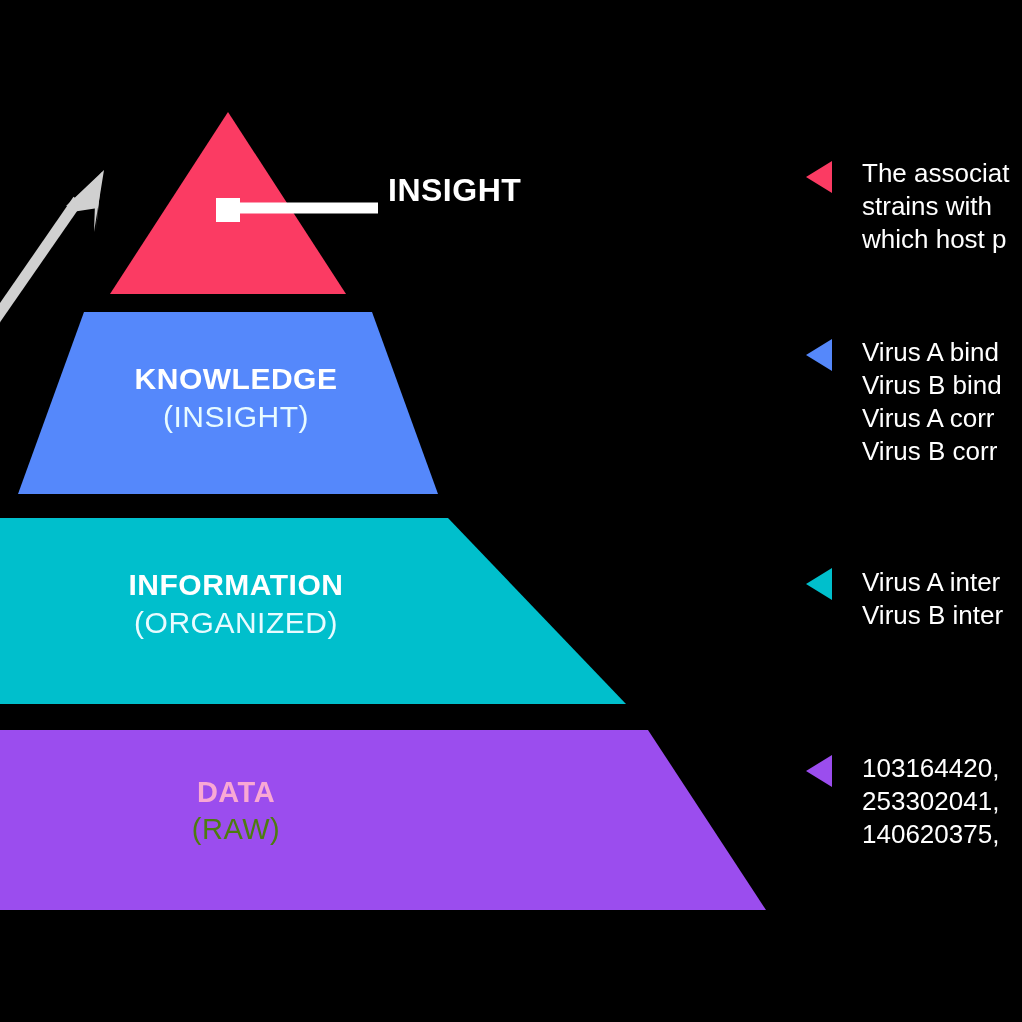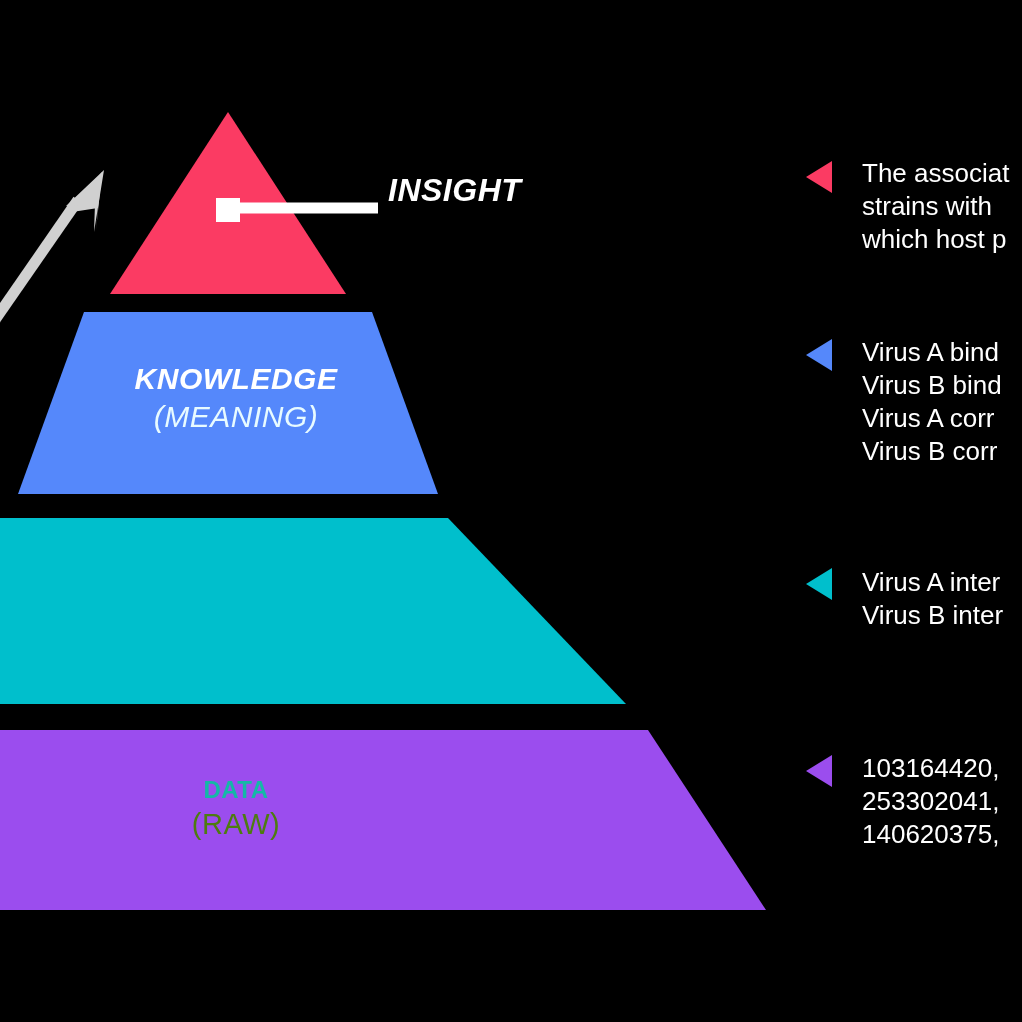--- a/index.html
+++ b/index.html
@@ -45,49 +45,48 @@
   }
   .layer-label .l2 {
     display: block;
     font-weight: 400;
     letter-spacing: 0.5px;
     margin-top: 8px;
   }
 
   
   #label-knowledge {
-    left: 236px; top: 364px; transform: translateX(-50%); font-style: italic;
+    left: 236px; top: 364px; transform: translateX(-50%);
   }
   #label-information {
     left: 236px; top: 570px; transform: translateX(-50%);
   }
   #label-data {
     left: 236px; top: 778px; transform: translateX(-50%);
   }
 
   #label-knowledge .l1, #label-information .l1 { font-size: 30px; color: #ffffff; }
   #label-knowledge .l2, #label-information .l2 { font-size: 30px; color: #e8fbff; }
-  #label-data .l1 { font-size: 24px; color: #14b8a6; }
+  #label-data .l1 { font-size: 29px; color: #f9a8d4; }
   #label-data .l2 { font-size: 29px; color: #4d7c0f; }
 
   
   #insight-label {
     position: absolute;
     left: 388px;
     top: 174px;
     color: #ffffff;
     line-height: 1.0;
     white-space: nowrap;
   }
   #insight-label .l1 {
     display: block;
     font-size: 32px;
     font-weight: bold;
     letter-spacing: 0.5px;
-    font-style: italic;
   }
   #insight-label .l2 {
     display: block;
     font-size: 32px;
     font-weight: 400;
     letter-spacing: 0.5px;
     margin-top: 11px;
   }
 
   
@@ -145,23 +144,27 @@
       <rect x="216" y="198" width="24" height="24" fill="#ffffff"></rect>
     </g>
   </svg>
 
   <div id="insight-label">
     <span class="l1">INSIGHT</span>
   </div>
 
   <div class="layer-label" id="label-knowledge">
     <span class="l1">KNOWLEDGE</span>
-    <span class="l2">(MEANING)</span>
+    <span class="l2">(INSIGHT)</span>
   </div>
 
+  <div class="layer-label" id="label-information">
+    <span class="l1">INFORMATION</span>
+    <span class="l2">(ORGANIZED)</span>
+  </div>
 
   <div class="layer-label" id="label-data">
     <span class="l1">DATA</span>
     <span class="l2">(RAW)</span>
   </div>
 
   <div class="marker" id="marker-insight" style="border-right: 26px solid rgb(251, 59, 99);"></div>
   <div class="marker" id="marker-knowledge" style="border-right: 26px solid rgb(85, 136, 251);"></div>
   <div class="marker" id="marker-information" style="border-right: 26px solid rgb(0, 191, 204);"></div>
   <div class="marker" id="marker-data" style="border-right: 26px solid rgb(155, 77, 238);"></div>

